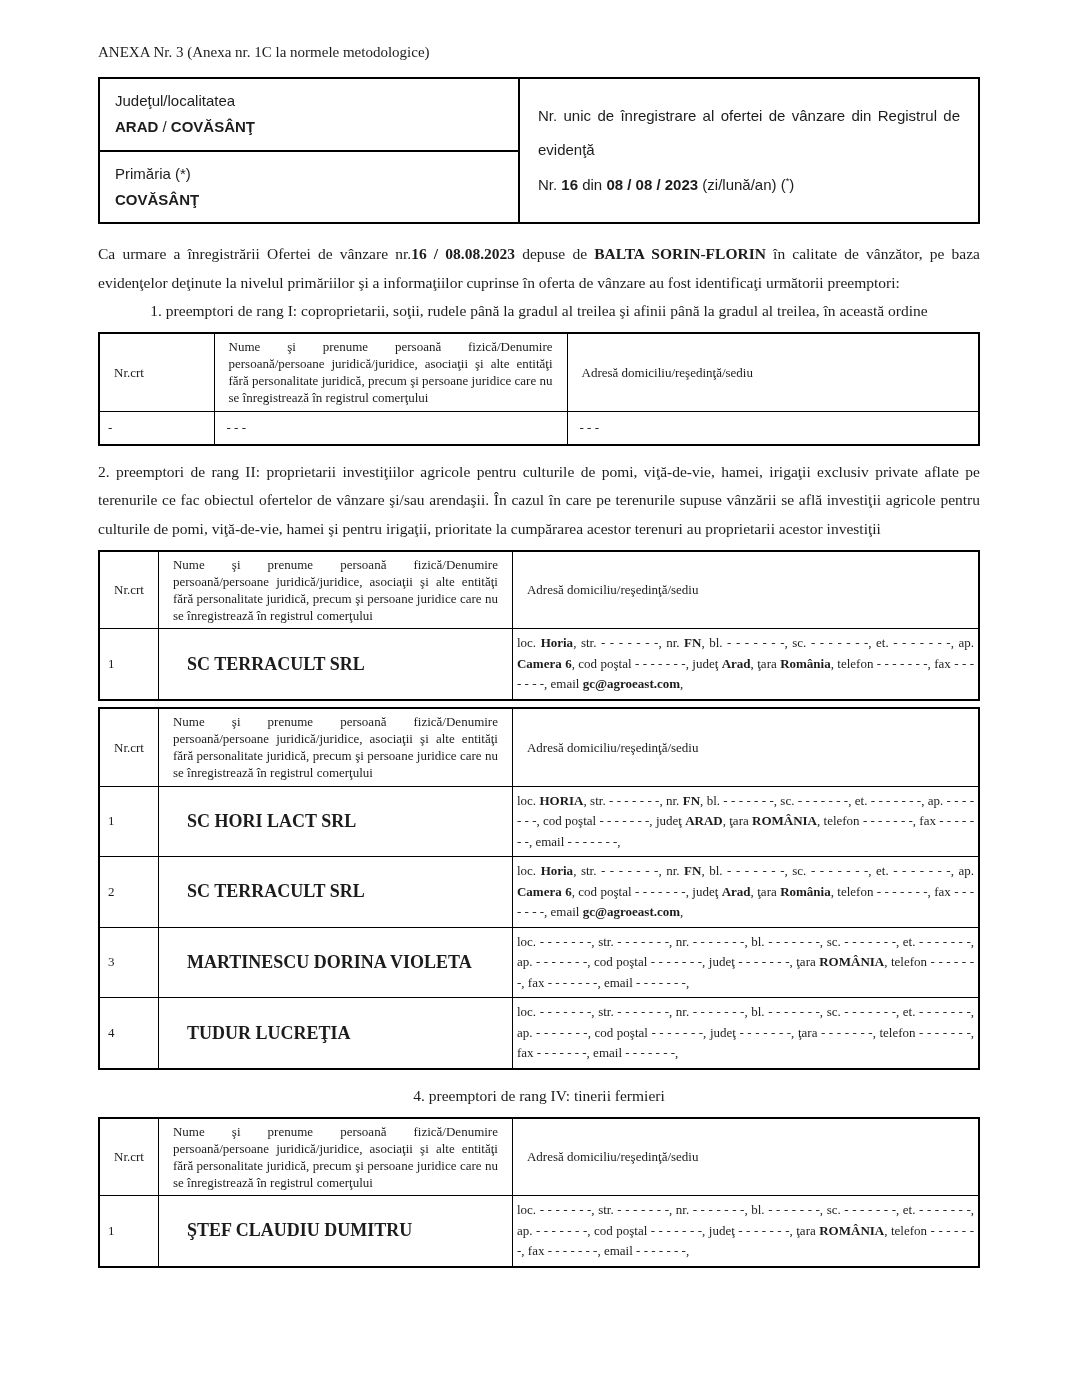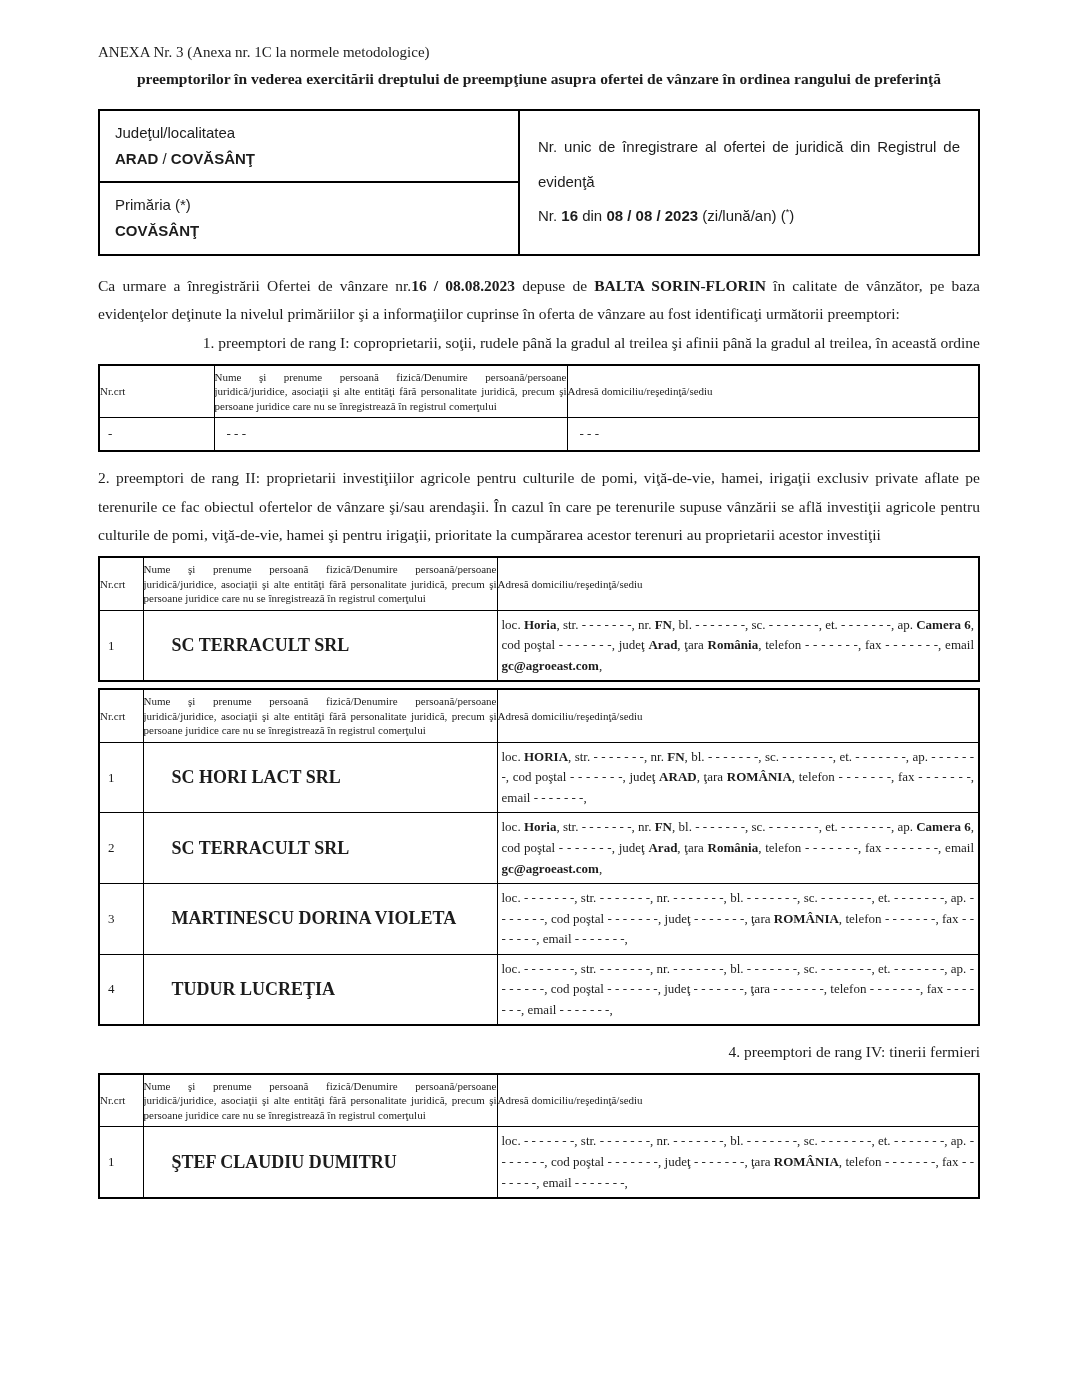--- a/index.html
+++ b/index.html
@@ -26,55 +26,54 @@
     font-family: "Liberation Sans", sans-serif; font-size: 15px;
   }
   .info-table td { border: 2px solid #000; vertical-align: middle; }
   .info-left { width: 420px; padding: 9px 15px; line-height: 1.75; }
   .info-right { padding: 10px 18px; line-height: 2.3; }
   .justify { text-align: justify; }
 
   
   .para { margin-top: 16px; text-align: justify; font-size: 15.5px; line-height: 1.85; }
   .para.tight { margin-top: 12px; }
-  .section-heading { margin-top: 0; text-align: right; font-size: 15.5px; line-height: 1.85; }
+  .section-heading { margin-top: 0; text-align: center; font-size: 15.5px; line-height: 1.85; }
   .section-heading.gap { margin-top: 12px; }
 
   
   .rank-table { width: 100%; border-collapse: collapse; margin-top: 6px; }
   .rank-table td { border: 1.5px solid #000; vertical-align: middle; }
   .rank-table { border: 2px solid #000; }
   col.c1-wide  { width: 115px; }
   col.c1-narrow{ width: 44px;  }
   col.c2-wide  { width: 353px; }
   col.c2-std   { width: 354px; }
-  .hc { font-size: 11px; line-height: 1.32; padding: 4px 0; }
+  .hc { font-size: 13px; line-height: 1.32; padding: 4px 14px; }
   .hc.name-h { text-align: justify; }
   .nr-cell   { font-size: 13px; padding: 8px 6px 8px 8px; }
   .name-cell { font-size: 18px; font-weight: bold; padding: 8px 10px 8px 28px; }
   .addr-cell { font-size: 13px; line-height: 1.58; text-align: justify; padding: 4px 4px; }
   .dash-cell { font-size: 13px; padding: 8px 10px 8px 12px; font-weight: normal; }
 </style>
 </head>
 <body>
 
 <div class="page">
 
   <div class="align-right anexa-line">ANEXA Nr. 3 (Anexa nr. 1C la normele metodologice)</div>
-  <div class="doc-subtitle">preemptorilor în vederea exercitării dreptului de preempţiune asupra ofertei de vânzare în ordinea rangului de preferinţă</div>
 
   <table class="info-table">
     <tbody>
       <tr>
         <td class="info-left">
           <div>Judeţul/localitatea</div>
           <div><span class="b">ARAD</span><span> / </span><span class="b">COVĂSÂNŢ</span></div>
         </td>
         <td class="info-right" rowspan="2">
-          <div class="justify">Nr. unic de înregistrare al ofertei de juridică din Registrul de evidenţă</div>
+          <div class="justify">Nr. unic de înregistrare al ofertei de vânzare din Registrul de evidenţă</div>
           <div><span>Nr. </span><span class="b">16</span><span> din </span><span class="b">08 / 08 / 2023</span><span> (zi/lună/an) (</span><sup>*</sup><span>)</span></div>
         </td>
       </tr>
       <tr>
         <td class="info-left">
           <div>Primăria (*)</div>
           <div class="b">COVĂSÂNŢ</div>
         </td>
       </tr>
     </tbody>

